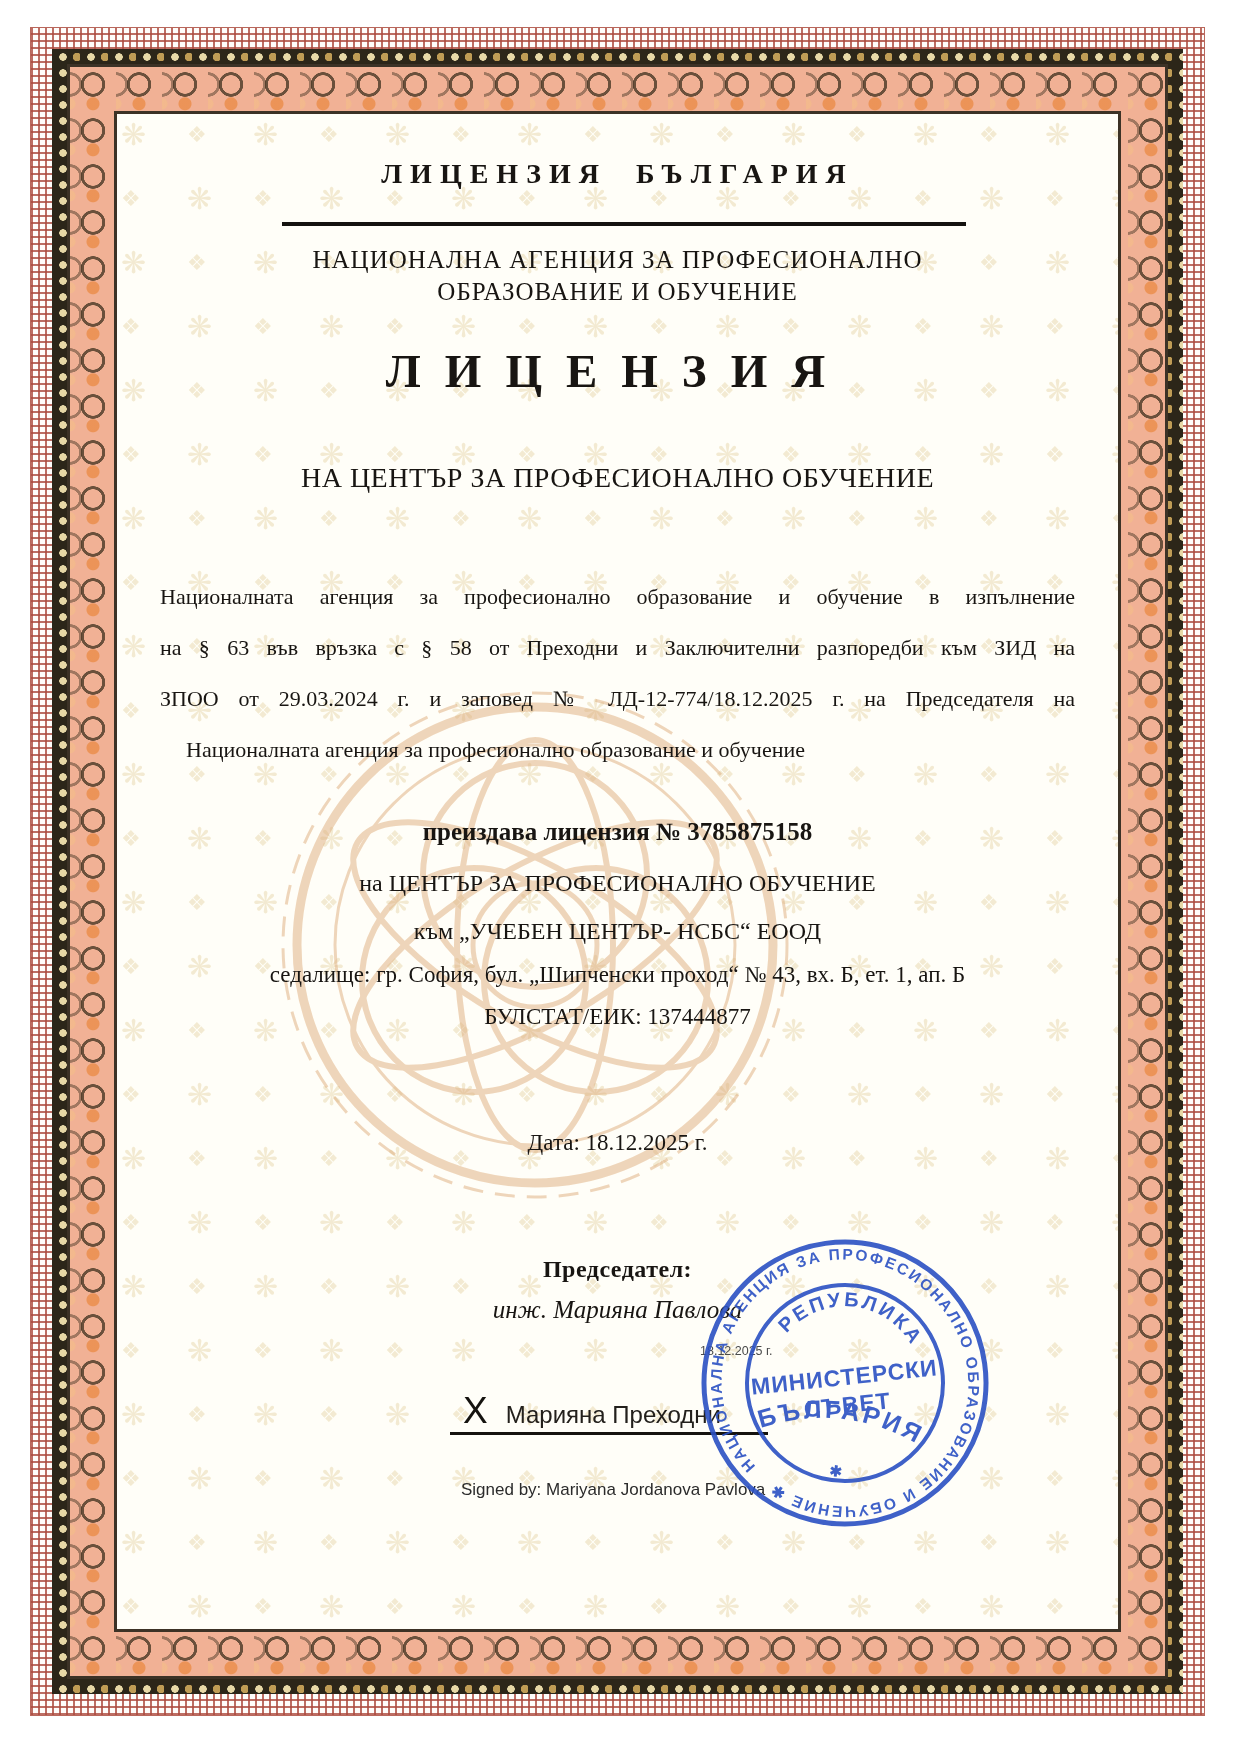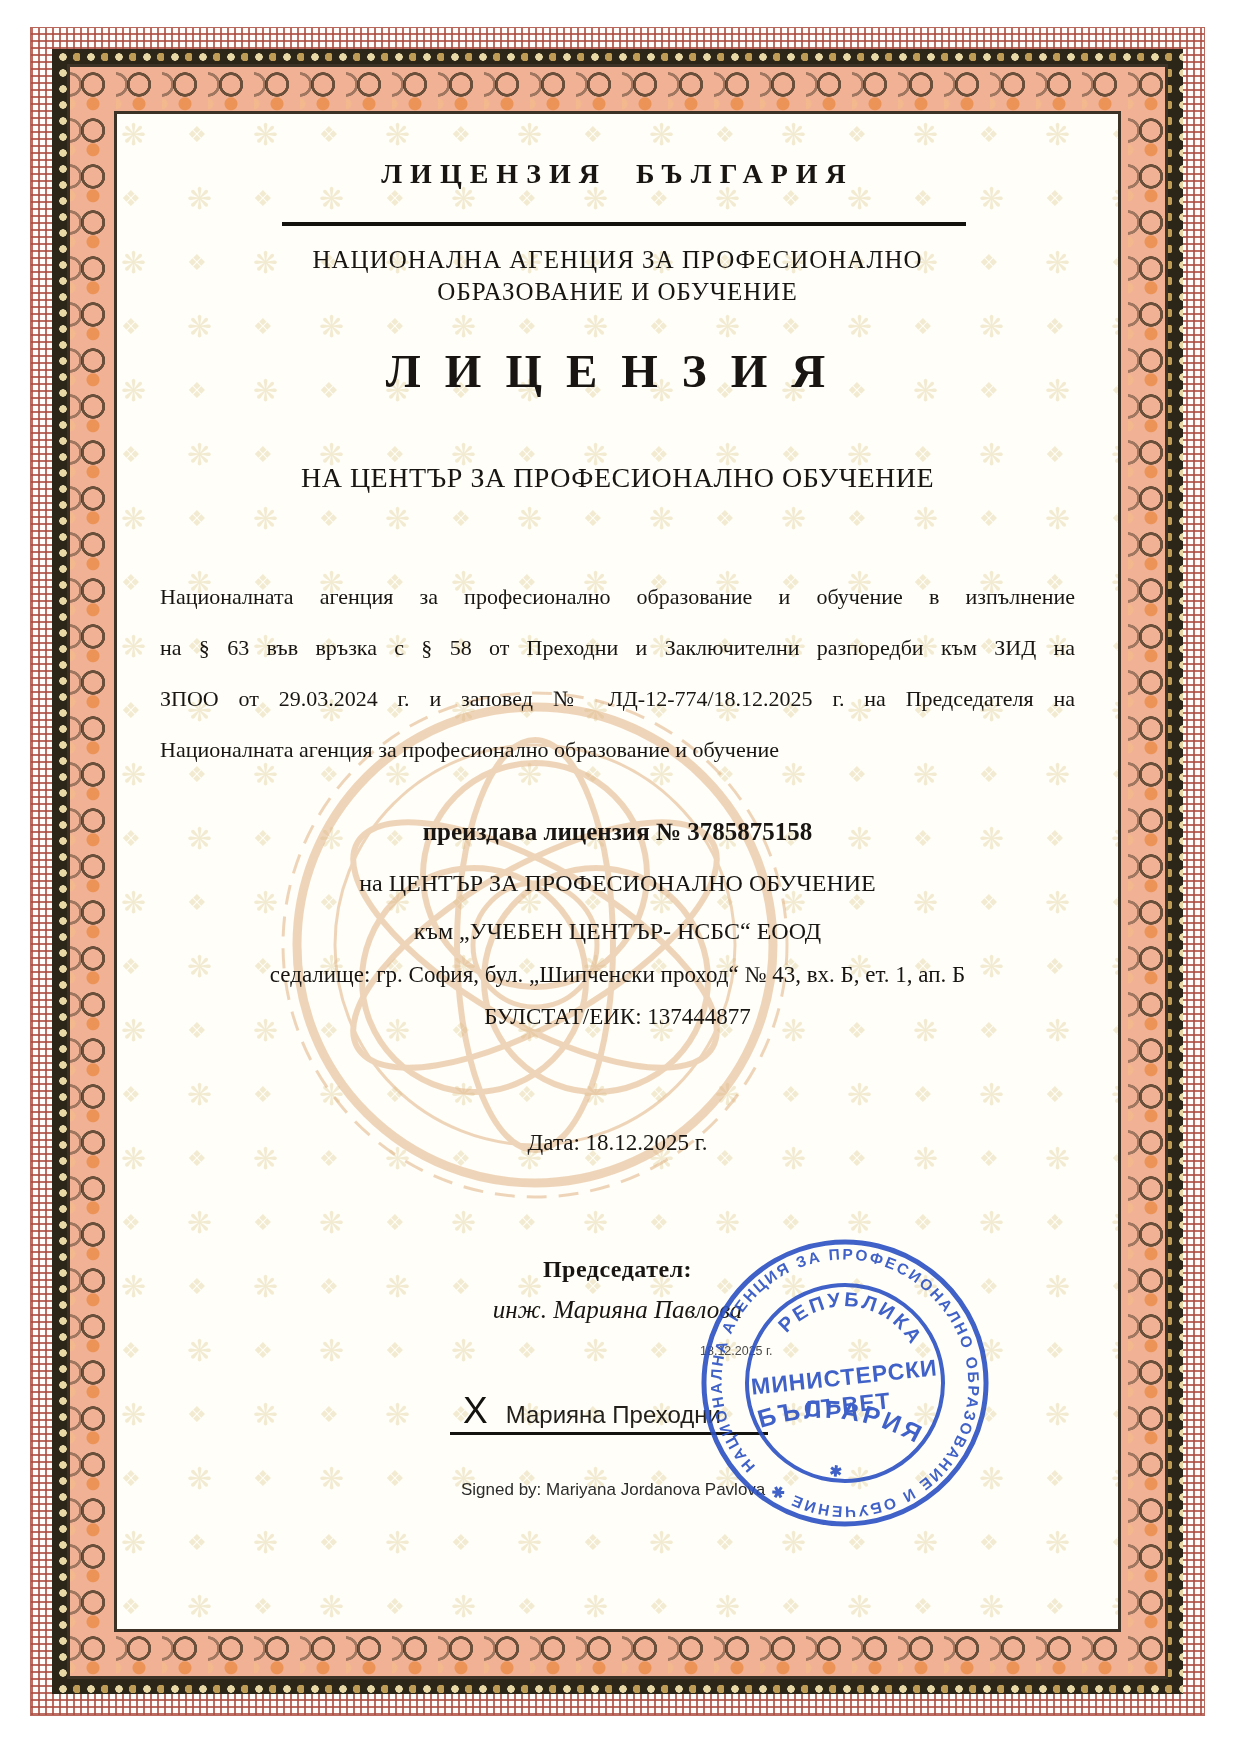--- a/index.html
+++ b/index.html
@@ -41,21 +41,21 @@
   .t-country{top:44px;font-size:28px;font-weight:bold;letter-spacing:8px;word-spacing:14px;}
   .t-council{top:74px;font-size:24px;font-weight:bold;letter-spacing:2px;}
   .divider{position:absolute;left:165px;top:108px;width:684px;height:4px;background:#14120f;z-index:2;}
   .t-agency1{top:132px;font-size:25px;letter-spacing:1px;}
   .t-agency2{top:164px;font-size:25px;letter-spacing:1px;}
   .t-title{top:230px;font-size:47px;font-weight:bold;letter-spacing:24px;}
   .t-subtitle{top:348px;font-size:28px;letter-spacing:.5px;}
 
   .paragraph{position:absolute;left:43px;top:457px;width:915px;font-size:22px;line-height:51px;z-index:2;}
   .paragraph .pline{text-align:justify;text-align-last:justify;}
-  .paragraph .pline:last-child{text-align-last:left;}
+  .paragraph .pline:last-child{text-align-last:left;margin-left:26px;}
 
   .t-reissue{top:704px;font-size:25px;font-weight:bold;}
   .t-recipient{top:756px;font-size:24px;}
   .t-company{top:804px;font-size:24px;}
   .t-address{top:848px;font-size:23px;}
   .t-bulstat{top:890px;font-size:23px;}
   .t-date{top:1016px;font-size:23px;}
 
   .t-role{top:1142px;font-size:24px;font-weight:bold;letter-spacing:.5px;}
   .t-name{top:1182px;font-size:25px;font-style:italic;}

